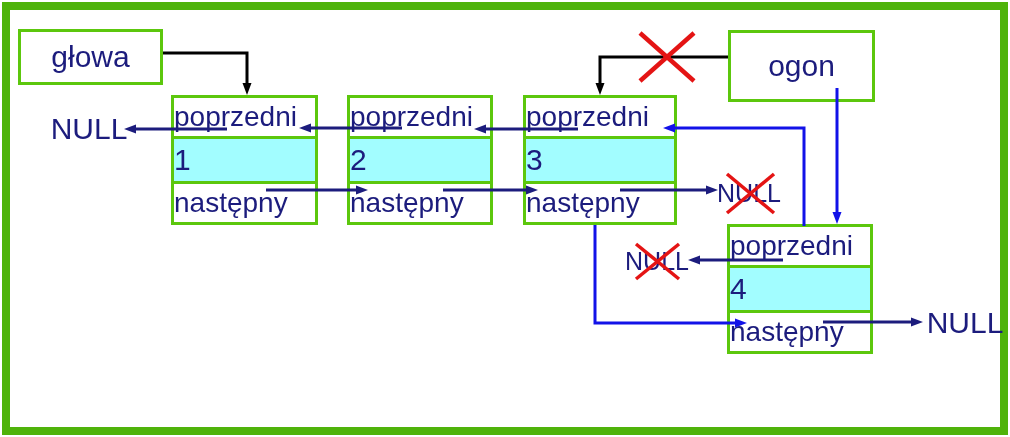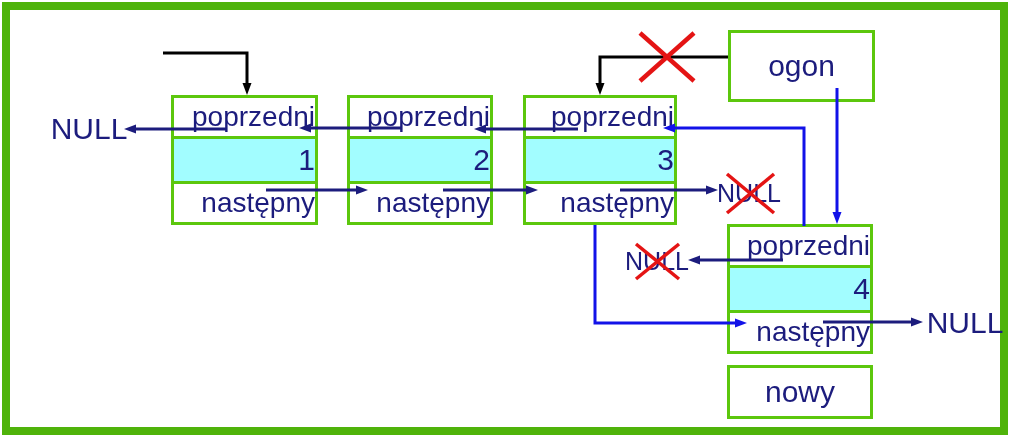--- a/index.html
+++ b/index.html
@@ -10,21 +10,21 @@
   #frame{position:absolute;inset:2px;border:8px solid var(--frame-green,#4fb30a);pointer-events:none;}
   .label-box{
     position:absolute;box-sizing:border-box;border:3px solid var(--box-green,#5cc70d);
     background:#fff;display:flex;align-items:center;justify-content:center;
     color:var(--text-navy,#1c1c7d);font-size:30px;
   }
   .node{
     position:absolute;box-sizing:border-box;border:3px solid var(--box-green,#5cc70d);
     background:#fff;display:flex;flex-direction:column;
   }
-  .row{flex:1;display:flex;align-items:center;justify-content:flex-end;
+  .row{flex:1;display:flex;align-items:center;justify-content:flex-start;
     color:var(--text-navy,#1c1c7d);font-size:28px;}
   .row.value{
     flex:1.08;background:var(--cell-cyan,#a2fdff);
     border-top:3px solid var(--box-green,#5cc70d);
     border-bottom:3px solid var(--box-green,#5cc70d);
     font-size:30px;
   }
   .null-label{
     position:absolute;color:var(--text-navy,#1c1c7d);font-size:30px;
     display:flex;align-items:center;justify-content:center;text-align:right;
@@ -35,25 +35,25 @@
   .black-line{stroke:var(--arrow-black,#000000);stroke-width:3;fill:none;}
   .blue-line{stroke:var(--arrow-blue,#1212e8);stroke-width:3;fill:none;}
   .red-cross{stroke:var(--cross-red,#e41414);fill:none;}
 </style>
 </head>
 <body>
 
 <div id="canvas">
   <div id="frame"></div>
 
+  <div class="label-box" style="left:18px;top:29px;width:145px;height:56px;">
+    <span>głowa</span>
+  </div>
   <div class="label-box" style="left:728px;top:30px;width:147px;height:72px;">
     <span>ogon</span>
-  </div>
-  <div class="label-box" style="left:727px;top:365px;width:146px;height:54px;">
-    <span>nowy</span>
   </div>
 
   <div class="node" style="left:171px;top:95px;width:147px;height:130px;">
     <div class="row prev">
       <span>poprzedni</span>
     </div>
     <div class="row value">
       <span>1</span>
     </div>
     <div class="row next">

